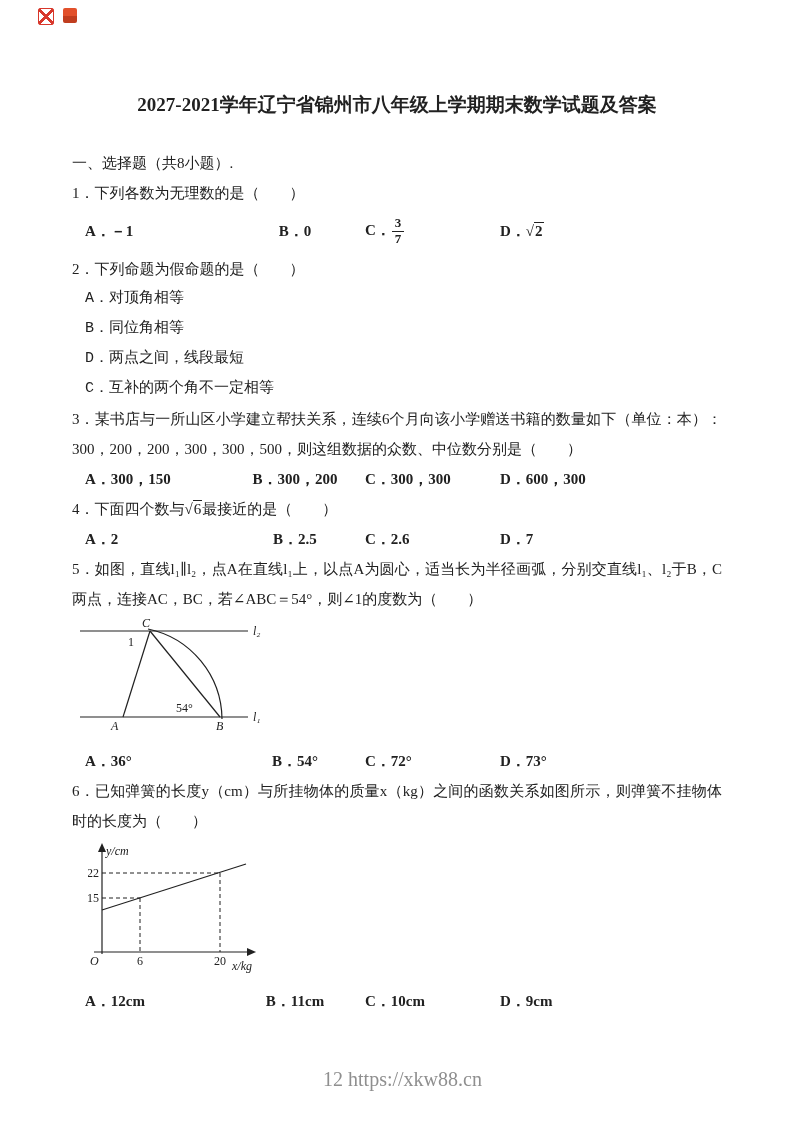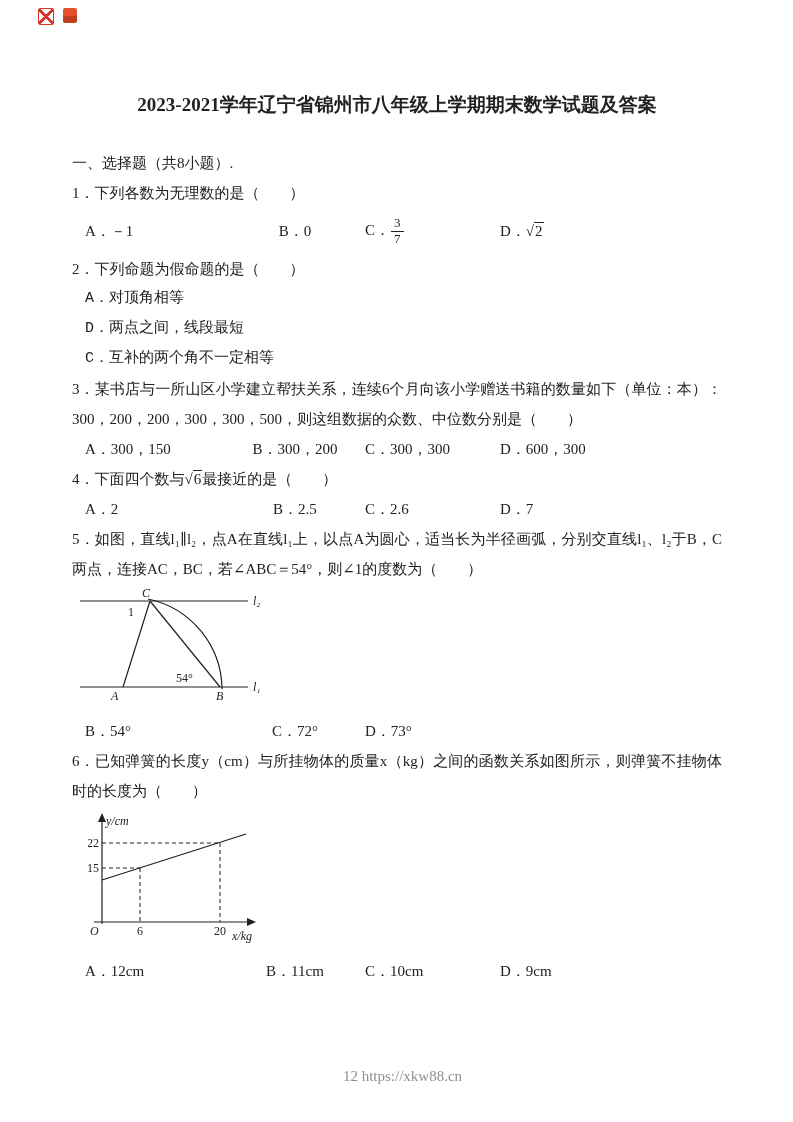--- a/index.html
+++ b/index.html
@@ -25,72 +25,73 @@
   .title{
     margin:92px 0 0 0;
     font-size:19px;
     font-weight:700;
     text-align:center;
     line-height:26px;
   }
   .section{margin-top:30px;line-height:30px;}
   .stem{line-height:30px;text-align:justify;}
   .optrow{display:flex;padding-left:13px;line-height:30px;align-items:baseline;}
-  .optrow .opt{flex:0 0 auto;}
+  .optrow .opt{flex:0 0 auto;font-weight:bold;}
   .optrow .opt:nth-child(1){width:140px;}
   .optrow .opt:nth-child(2){width:140px;text-align:center;}
   .optrow .opt:nth-child(3){width:135px;}
   .optrow.tall{height:46px;align-items:center;}
   .optcol .opt{display:block;padding-left:13px;line-height:30px;font-family:Liberation Mono, monospace;}
   .frac{display:inline-block;vertical-align:middle;text-align:center;font-size:13px;line-height:1.15;margin:0 1px;}
   .frac .num{display:block;border-bottom:1px solid #212121;padding:0 3px;}
   .frac .den{display:block;padding:0 3px;}
   .sqrt{white-space:nowrap;}
   .sqrt .rad{border-top:1px solid #212121;padding:0 1px;}
   .figwrap5{margin:3px 0 0 6px;}
   .figwrap6{margin:6px 0 0 16px;}
   svg .ln{stroke:#212121;stroke-width:1.2;fill:none;}
   svg .dash{stroke:#212121;stroke-width:1;stroke-dasharray:4 3;fill:none;}
   svg .fillp{fill:#212121;}
   svg .ft{font-size:12px;font-family:"Liberation Serif","DejaVu Serif",serif;fill:#212121;}
   svg .it{font-style:italic;}
   .footer{
     position:absolute;top:1068px;left:12px;right:0;
-    text-align:center;color:#8f8f8f;font-size:15px;
+    text-align:center;color:#8f8f8f;font-size:20px;
   }
 </style>
 </head>
 <body>
 
 <div class="page">
 
   <div class="logo-marks">
     <span class="mark m1"></span>
     <span class="mark m2"></span>
   </div>
 
   <div class="content">
 
-    <h1 class="title">2023-2021学年辽宁省锦州市八年级上学期期末数学试题及答案</h1>
+    <h1 class="title">2027-2021学年辽宁省锦州市八年级上学期期末数学试题及答案</h1>
     <div class="section">一、选择题（共8小题）.</div>
 
     <div>
       <div class="stem">1．下列各数为无理数的是（　　）</div>
       <div class="optrow tall">
         <span class="opt">A．－1</span>
         <span class="opt">B．0</span>
         <span class="opt"><span>C．</span><span class="frac"><span class="num">3</span><span class="den">7</span></span></span>
         <span class="opt"><span>D．</span><span class="sqrt"><span>√</span><span class="rad">2</span></span></span>
       </div>
     </div>
 
     <div>
       <div class="stem">2．下列命题为假命题的是（　　）</div>
       <div class="optcol">
         <span class="opt">A．对顶角相等</span>
+        <span class="opt">B．同位角相等</span>
         <span class="opt">D．两点之间，线段最短</span>
         <span class="opt">C．互补的两个角不一定相等</span>
       </div>
     </div>
 
     <div>
       <div class="stem">3．某书店与一所山区小学建立帮扶关系，连续6个月向该小学赠送书籍的数量如下（单位：本）：300，200，200，300，300，500，则这组数据的众数、中位数分别是（　　）</div>
       <div class="optrow">
         <span class="opt">A．300，150</span>
         <span class="opt">B．300，200</span>
@@ -121,20 +122,21 @@
           <text class="ft it" x="64" y="10">C</text>
           <text class="ft" x="50" y="29">1</text>
           <text class="ft it" x="175" y="18">l₂</text>
           <text class="ft it" x="175" y="104">l₁</text>
           <text class="ft it" x="33" y="113">A</text>
           <text class="ft it" x="138" y="113">B</text>
           <text class="ft" x="98" y="95">54°</text>
         </svg>
       </div>
       <div class="optrow">
+        <span class="opt">A．36°</span>
         <span class="opt">B．54°</span>
         <span class="opt">C．72°</span>
         <span class="opt">D．73°</span>
       </div>
     </div>
 
     <div>
       <div class="stem">6．已知弹簧的长度y（cm）与所挂物体的质量x（kg）之间的函数关系如图所示，则弹簧不挂物体时的长度为（　　）</div>
       <div class="figwrap6">
         <svg viewBox="0 0 195 140" width="195" height="140">

